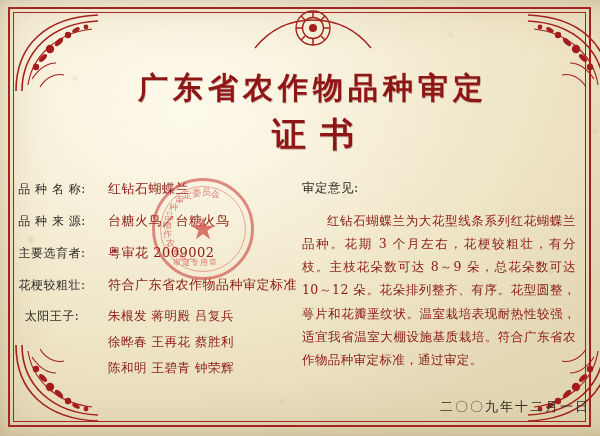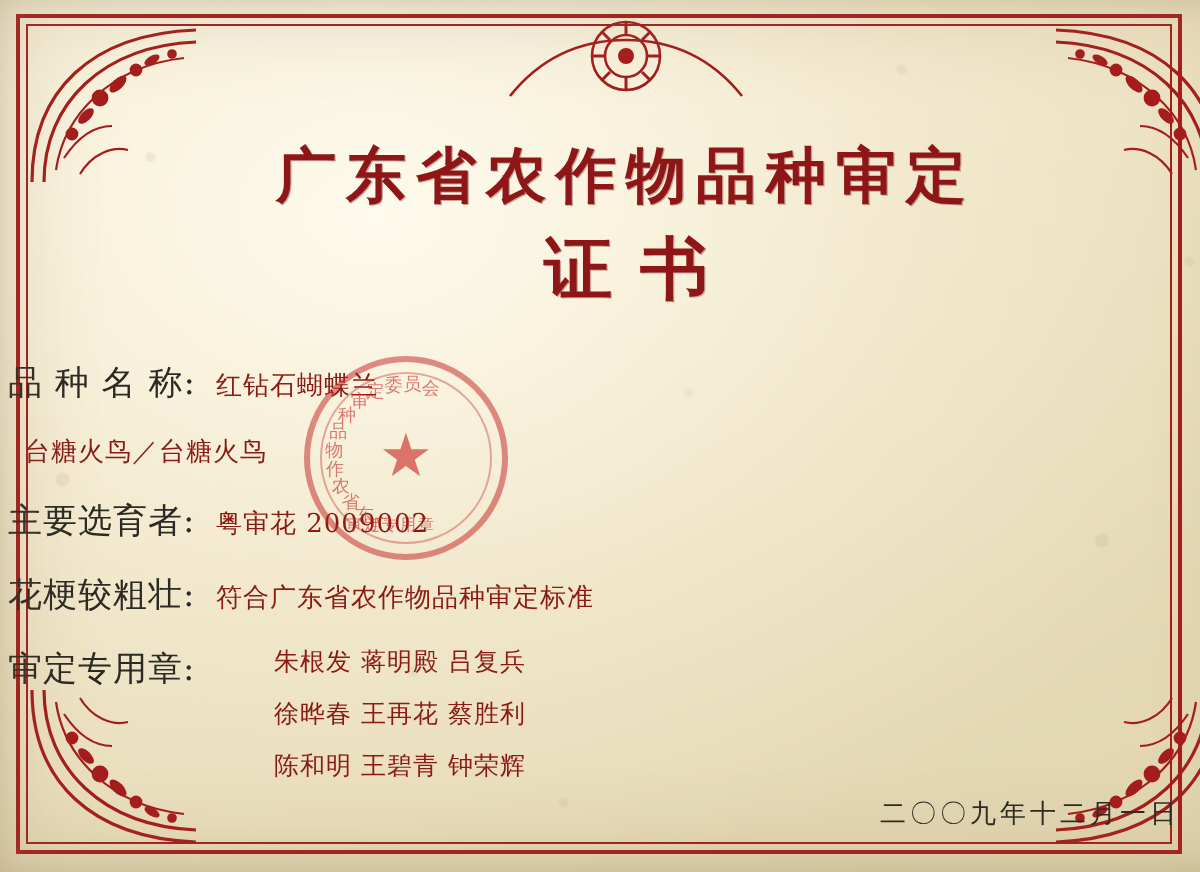--- a/index.html
+++ b/index.html
@@ -124,22 +124,22 @@
   }
 
   .field-row {
     display: flex;
     align-items: baseline;
     margin-bottom: 14px;
     font-family: "DejaVu Serif", "Liberation Serif", serif;
   }
   .field-label {
     width: 96px;
-    text-align: left;
-    font-size: 17px;
+    text-align: center;
+    font-size: 12px;
     color: #2c2a24;
     letter-spacing: 0.5px;
     white-space: nowrap;
     flex: none;
   }
   .field-value {
     font-size: 13px;
     color: #8a1a12;
     margin-left: 8px;
     letter-spacing: 0.5px;
@@ -153,21 +153,20 @@
   }
   .breeders-lines {
     margin-left: 8px;
   }
   .breeder-line {
     font-size: 12.5px;
     color: #8a1a12;
     letter-spacing: 0.5px;
     margin-bottom: 9px;
     white-space: nowrap;
-    margin-left: 29px;
   }
 
   .opinion-title {
     font-family: "DejaVu Serif", "Liberation Serif", serif;
     font-size: 12.5px;
     color: #2c2a24;
     letter-spacing: 0.5px;
     margin-bottom: 12px;
   }
   .opinion-text {
@@ -361,44 +360,49 @@
   <div class="body">
 
     <div class="col-left">
 
       <div class="field-row">
         <div class="field-label">品 种 名 称:</div>
         <div class="field-value">红钻石蝴蝶兰</div>
       </div>
 
       <div class="field-row">
+        <div class="field-label">品 种 来 源:</div>
         <div class="field-value">台糖火鸟／台糖火鸟</div>
       </div>
 
       <div class="field-row">
         <div class="field-label">主要选育者:</div>
         <div class="field-value">粤审花 2009002</div>
       </div>
 
       <div class="field-row">
         <div class="field-label">花梗较粗壮:</div>
         <div class="field-value">符合广东省农作物品种审定标准</div>
       </div>
 
       <div class="breeders-block">
-        <div class="field-label">审定专用章:</div>
+        <div class="field-label">太阳王子:</div>
         <div class="breeders-lines">
           <div class="breeder-line">朱根发  蒋明殿  吕复兵</div>
           <div class="breeder-line">徐晔春  王再花  蔡胜利</div>
           <div class="breeder-line">陈和明  王碧青  钟荣辉</div>
         </div>
       </div>
 
     </div>
 
+    <div class="col-right">
+      <div class="opinion-title">审定意见:</div>
+      <div class="opinion-text">红钻石蝴蝶兰为大花型线条系列红花蝴蝶兰品种。花期 3 个月左右，花梗较粗壮，有分枝。主枝花朵数可达 8～9 朵，总花朵数可达 10～12 朵。花朵排列整齐、有序。花型圆整，萼片和花瓣垩纹状。温室栽培表现耐热性较强，适宜我省温室大棚设施基质栽培。符合广东省农作物品种审定标准，通过审定。</div>
+    </div>
 
   </div>
 
   <div class="seal">
     <div class="seal-inner"></div>
     <div class="seal-star">★</div>
     <div class="seal-text">
       <span class="seal-ch" style="transform: rotate(200deg) translateY(-36px) rotate(-200deg);">广</span>
       <span class="seal-ch" style="transform: rotate(215deg) translateY(-36px) rotate(-215deg);">东</span>
       <span class="seal-ch" style="transform: rotate(230deg) translateY(-36px) rotate(-230deg);">省</span>

